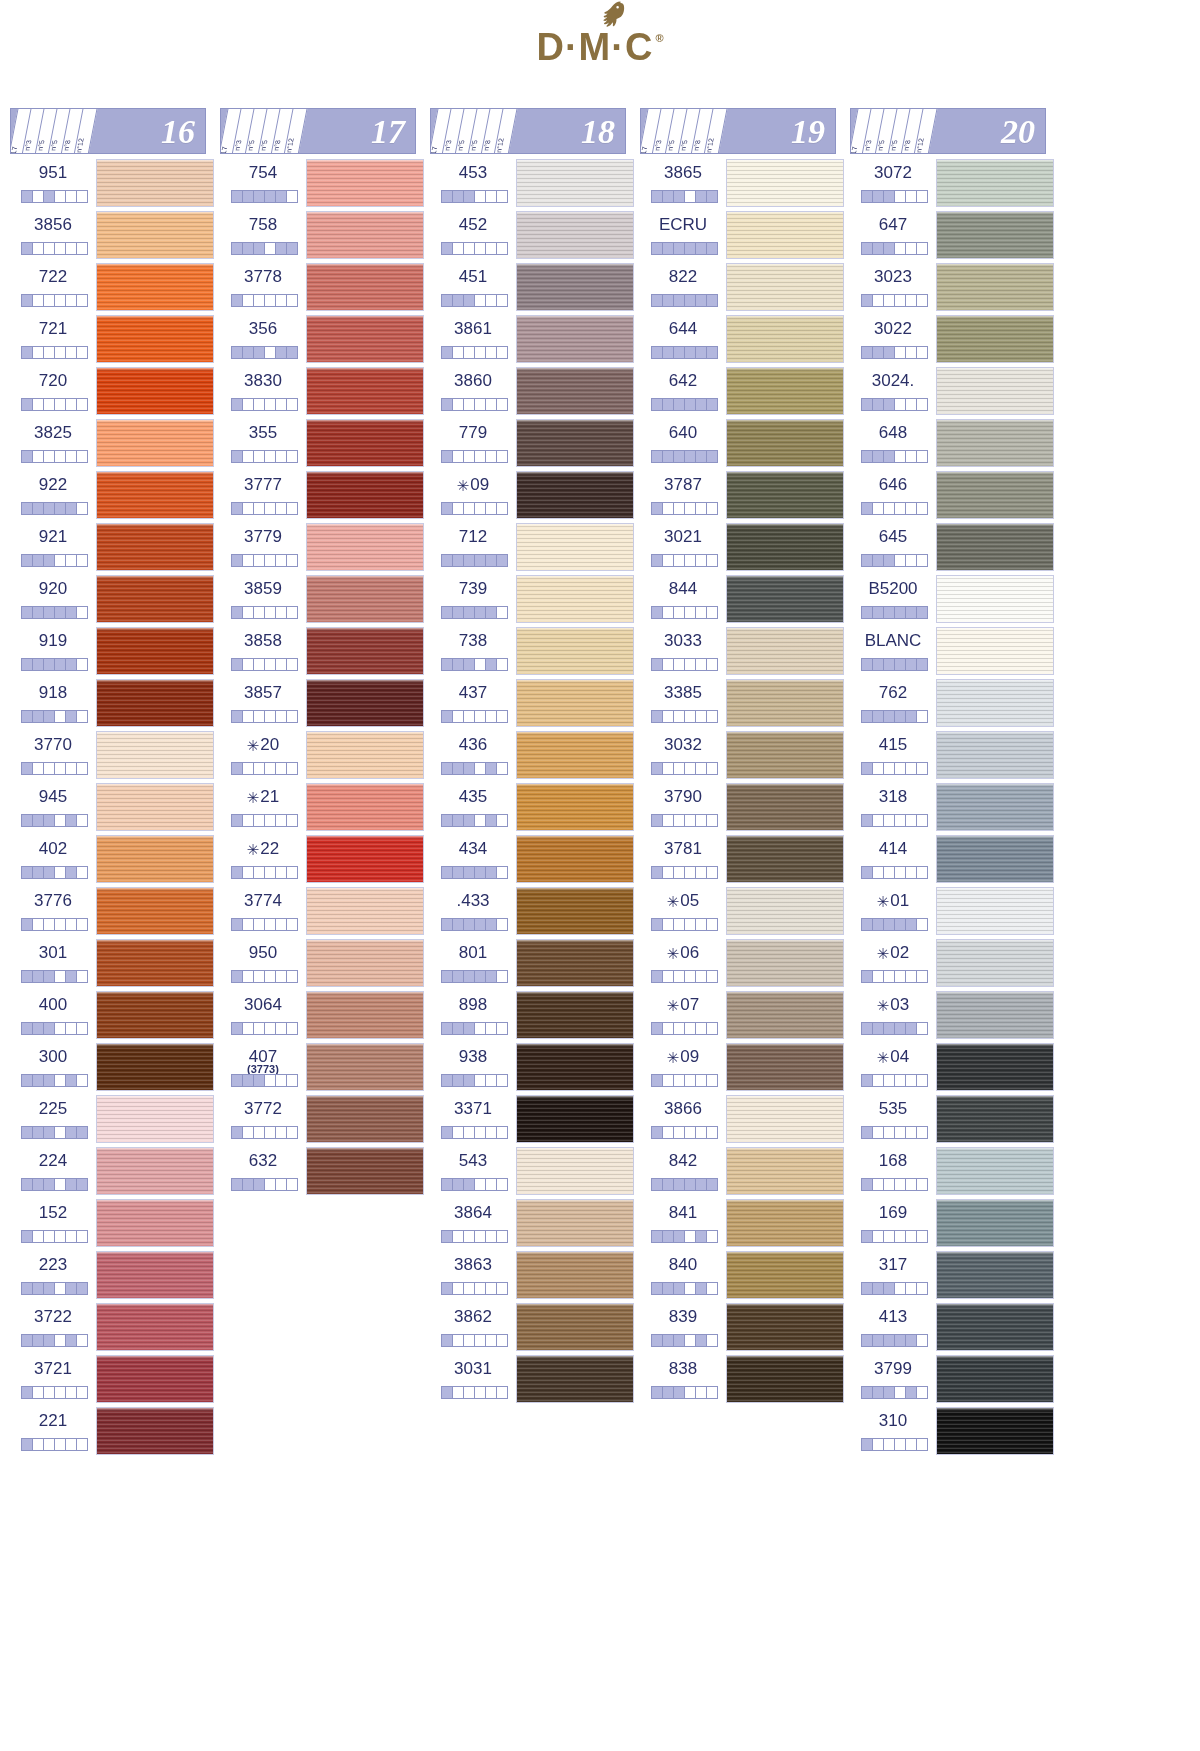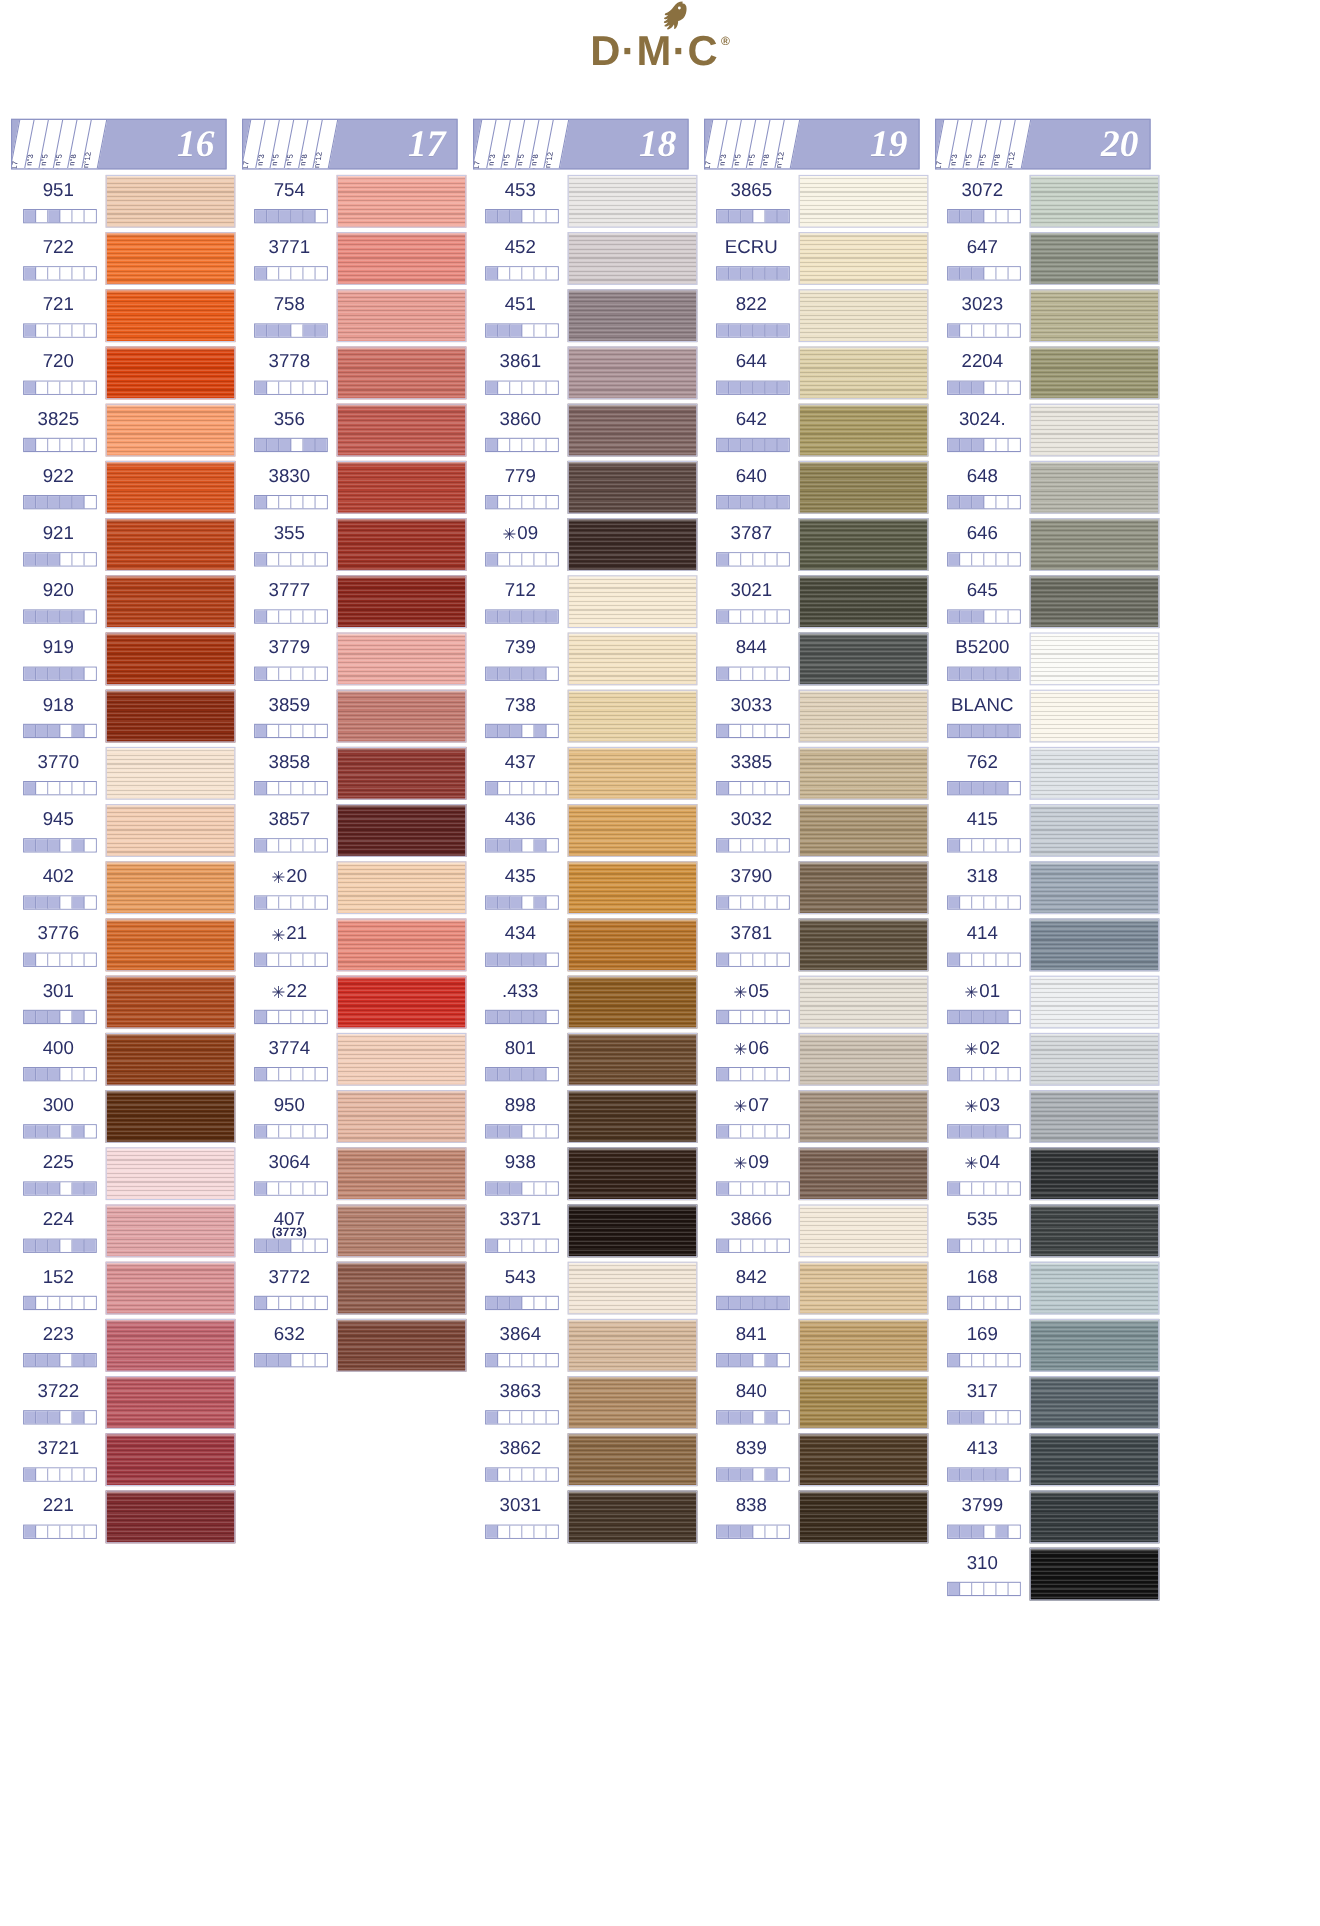--- a/index.html
+++ b/index.html
@@ -215,20 +215,34 @@
                 <i class="on"></i>
                 <i></i>
                 <i></i>
                 <i></i>
               </div>
             </div>
             <div class="sw" style="background: rgb(237, 201, 174);"></div>
           </div>
           <div class="row">
             <div class="lbl">
+              <span class="code">3856</span>
+              <div class="boxes">
+                <i class="on"></i>
+                <i></i>
+                <i></i>
+                <i></i>
+                <i></i>
+                <i></i>
+              </div>
+            </div>
+            <div class="sw" style="background: rgb(242, 187, 134);"></div>
+          </div>
+          <div class="row">
+            <div class="lbl">
               <span class="code">722</span>
               <div class="boxes">
                 <i class="on"></i>
                 <i></i>
                 <i></i>
                 <i></i>
                 <i></i>
                 <i></i>
               </div>
             </div>
@@ -578,34 +592,20 @@
                 <i class="on"></i>
                 <i class="on"></i>
                 <i class="on"></i>
                 <i></i>
               </div>
             </div>
             <div class="sw" style="background: rgb(240, 162, 149);"></div>
           </div>
           <div class="row">
             <div class="lbl">
-              <span class="code">3771</span>
-              <div class="boxes">
-                <i class="on"></i>
-                <i></i>
-                <i></i>
-                <i></i>
-                <i></i>
-                <i></i>
-              </div>
-            </div>
-            <div class="sw" style="background: rgb(233, 137, 126);"></div>
-          </div>
-          <div class="row">
-            <div class="lbl">
               <span class="code">758</span>
               <div class="boxes">
                 <i class="on"></i>
                 <i class="on"></i>
                 <i class="on"></i>
                 <i></i>
                 <i class="on"></i>
                 <i class="on"></i>
               </div>
             </div>
@@ -1654,21 +1654,21 @@
                 <i></i>
                 <i></i>
                 <i></i>
                 <i></i>
               </div>
             </div>
             <div class="sw" style="background: rgb(183, 178, 145);"></div>
           </div>
           <div class="row">
             <div class="lbl">
-              <span class="code">2204</span>
+              <span class="code">3022</span>
               <div class="boxes">
                 <i class="on"></i>
                 <i class="on"></i>
                 <i class="on"></i>
                 <i></i>
                 <i></i>
                 <i></i>
               </div>
             </div>
             <div class="sw" style="background: rgb(154, 151, 114);"></div>

